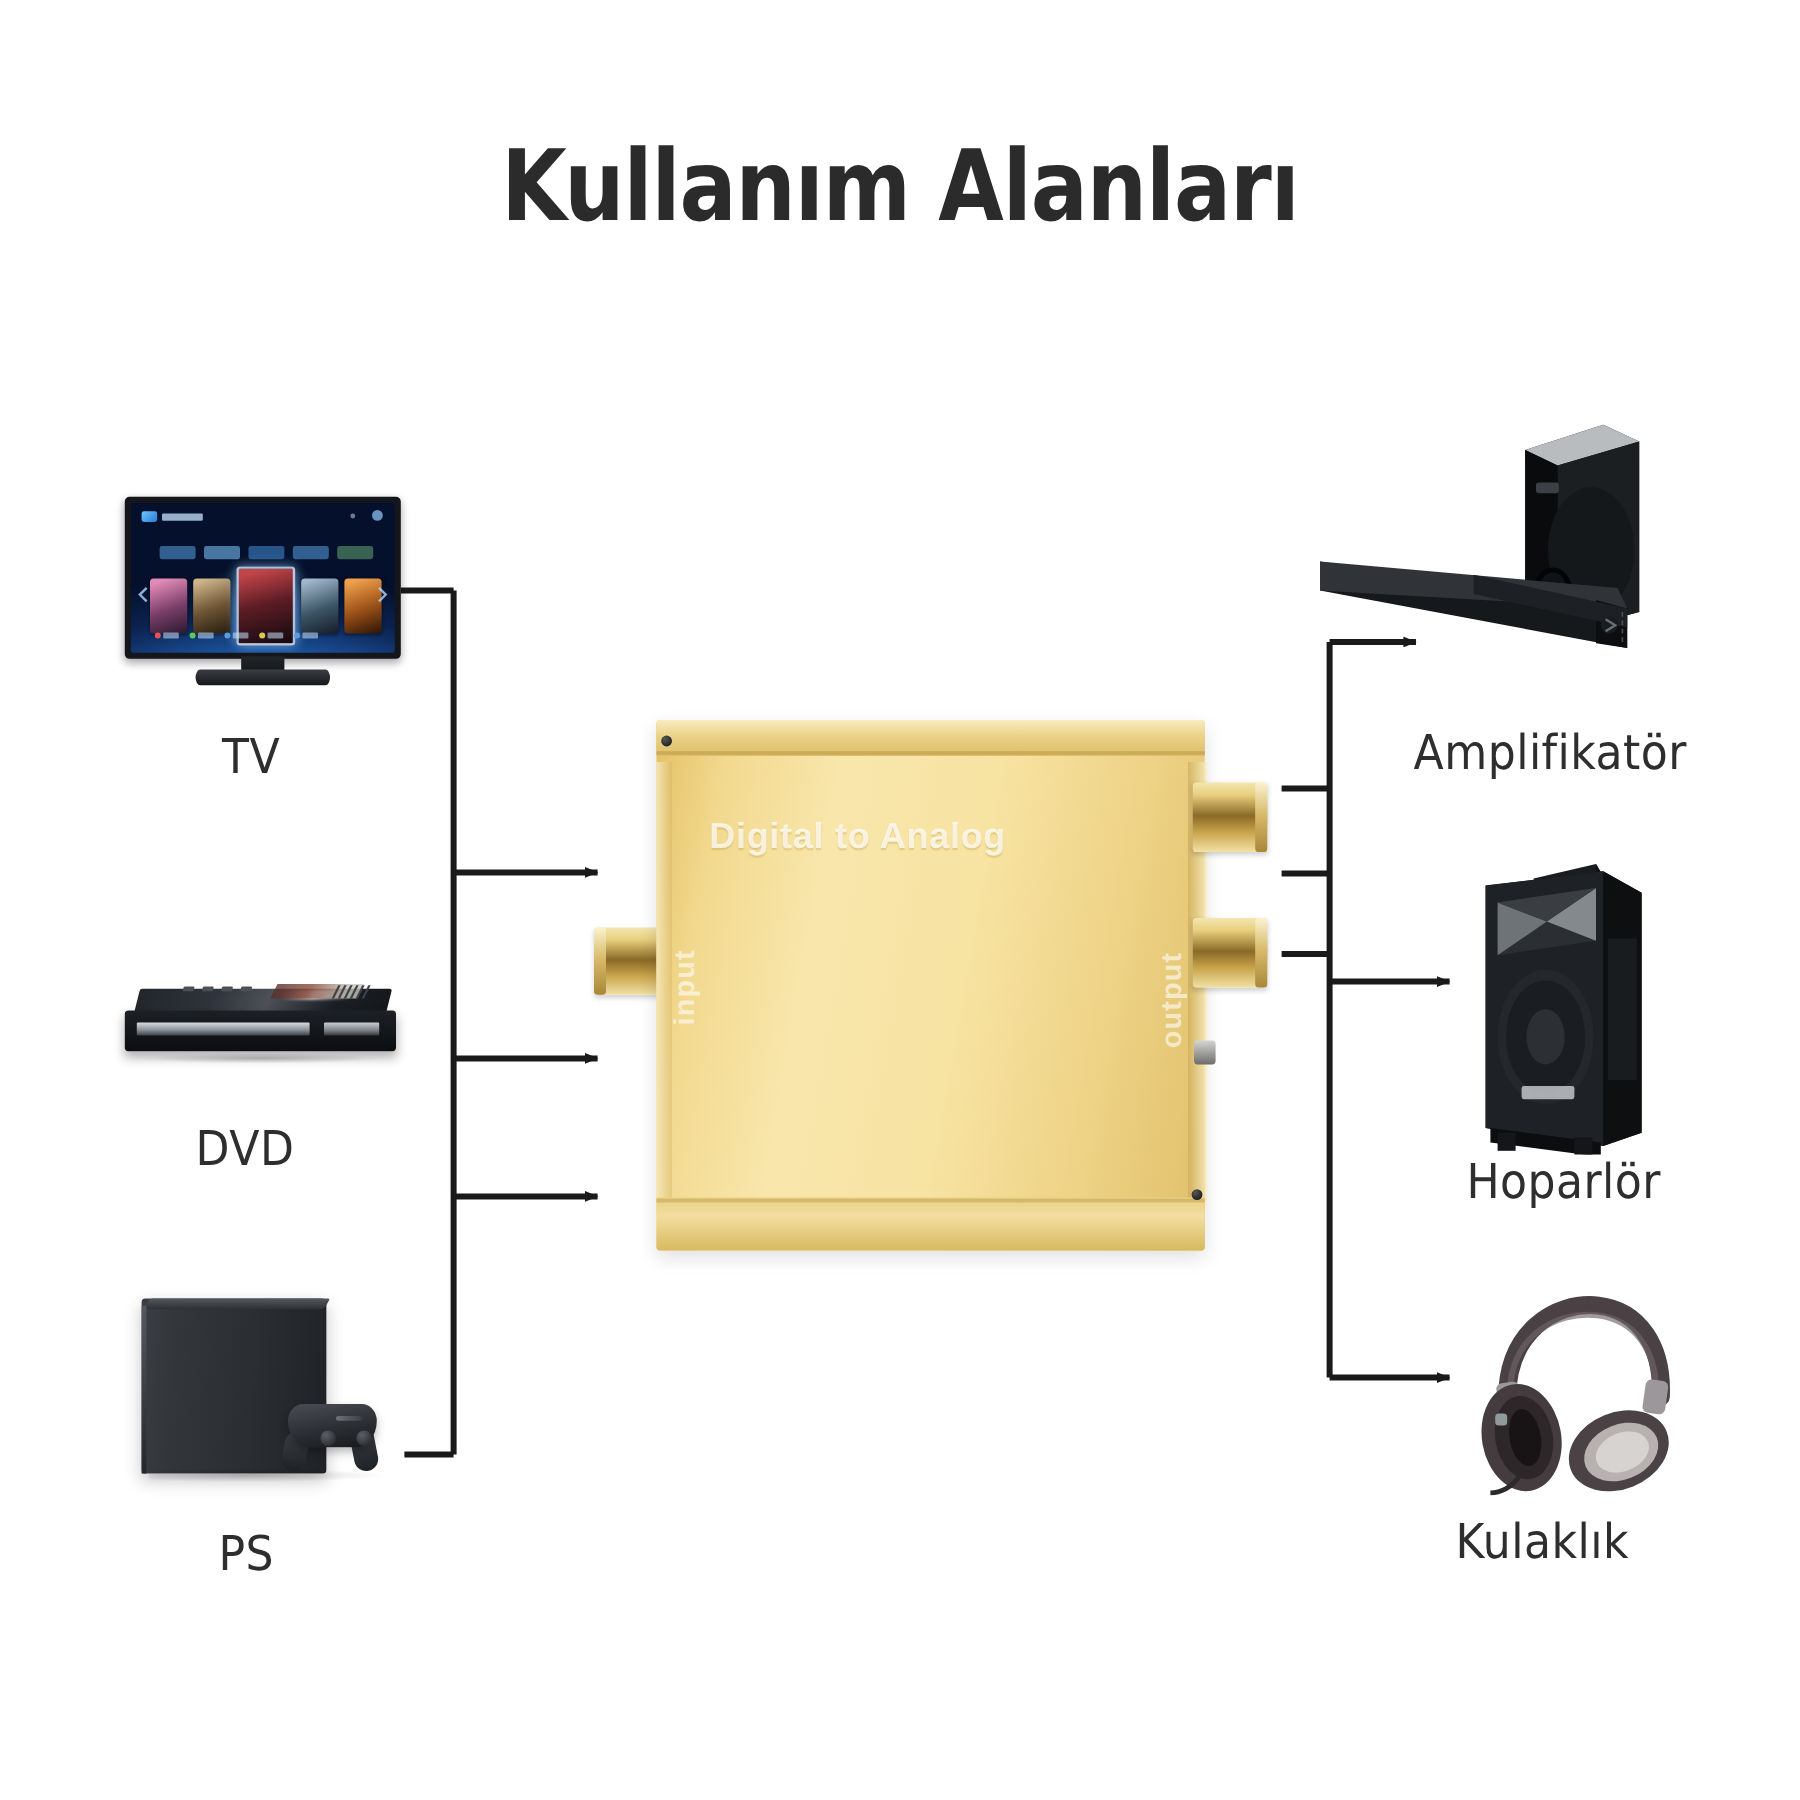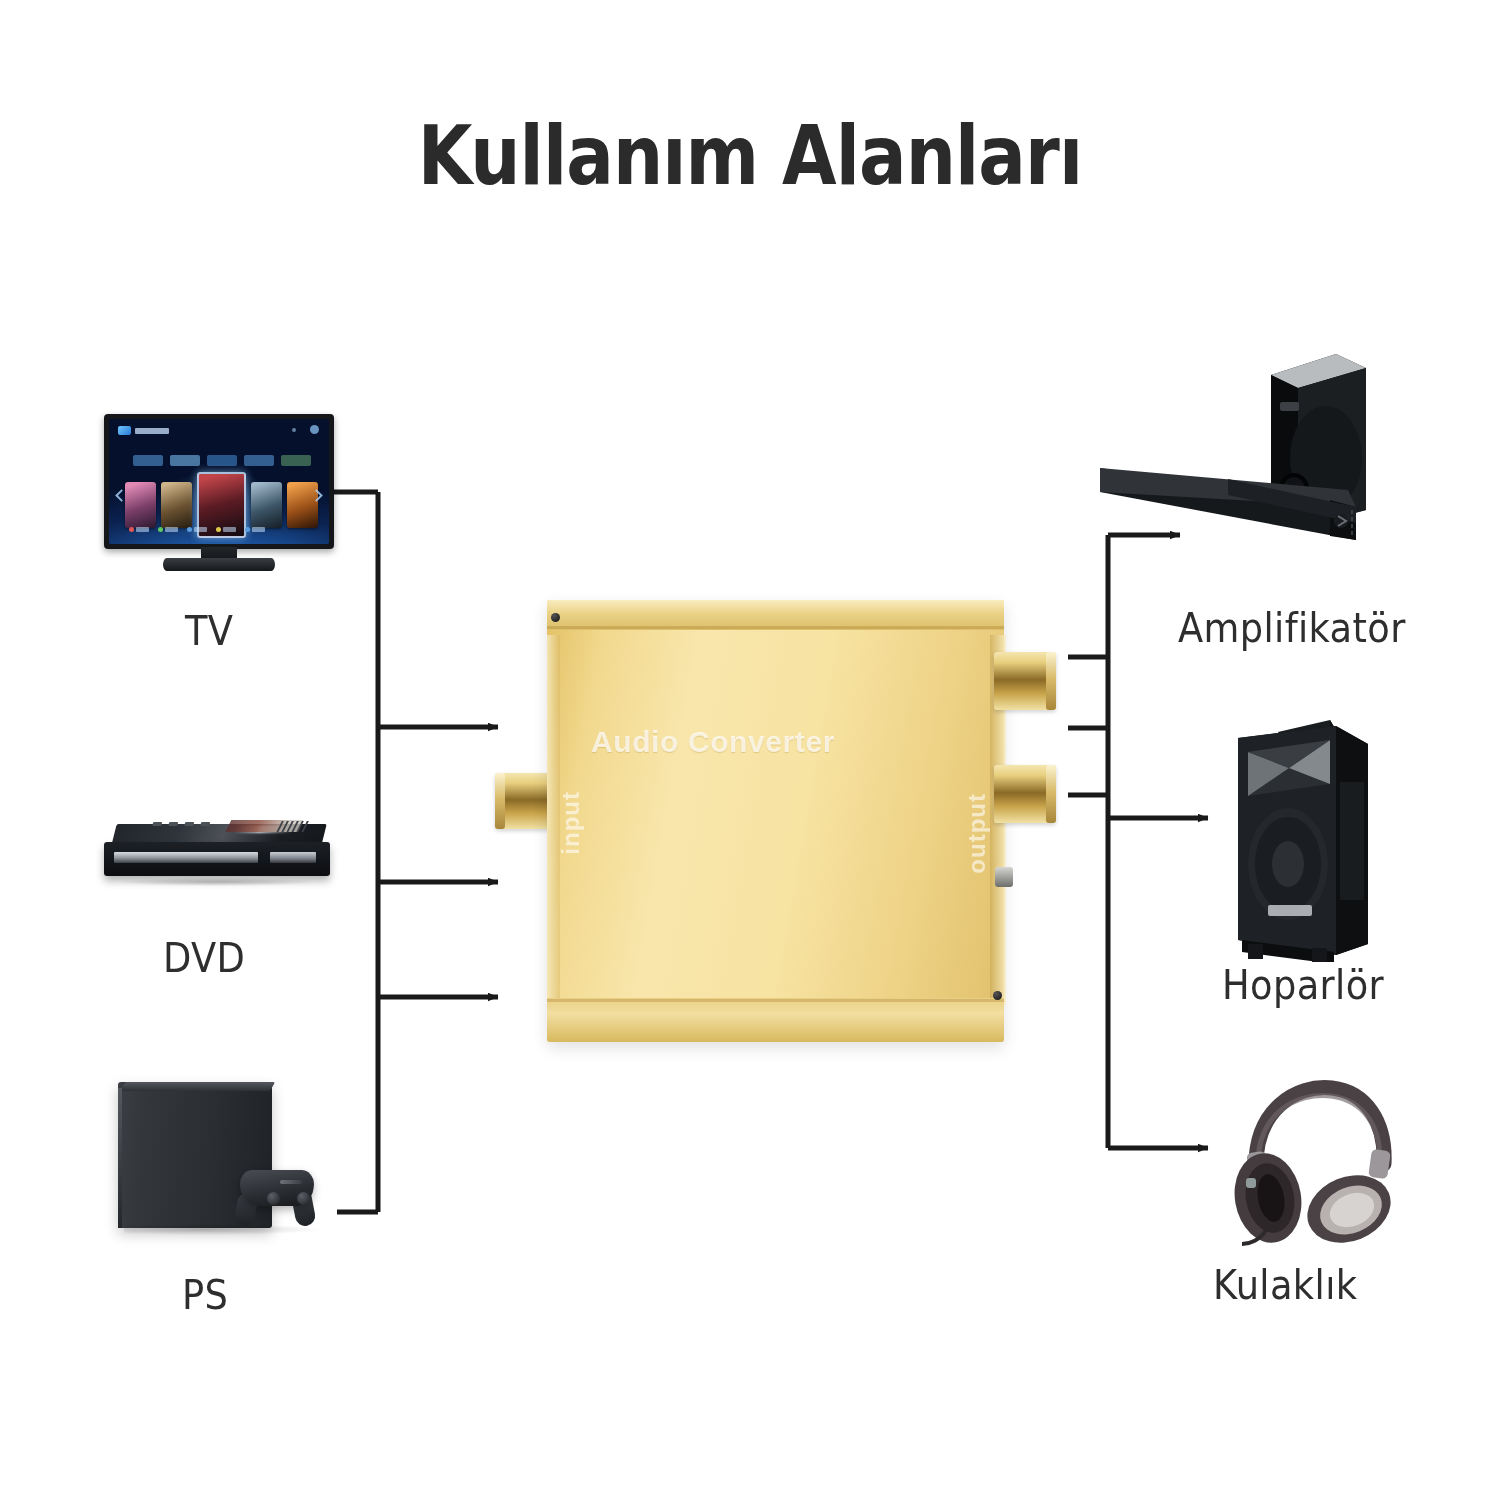--- a/index.html
+++ b/index.html
@@ -600,21 +600,21 @@
     <div class="dac-body"></div>
     <div class="dac-left-strip"></div>
     <div class="dac-side-strip"></div>
     <div class="dac-top-rail"></div>
     <div class="dac-top-line"></div>
     <div class="dac-bot-rail"></div>
     <div class="dac-bot-line"></div>
     <div class="dac-screw tl"></div>
     <div class="dac-screw br"></div>
 
-    <div class="dac-print" style="top:126px;">Audio Converter</div>
+    <div class="dac-print">Digital to Analog</div>
 
     <div class="dac-sidetext in">input</div>
     <div class="dac-sidetext out">output</div>
 
     <div class="rca out1">
       <div class="rca-cap"></div>
     </div>
     <div class="rca out2">
       <div class="rca-cap"></div>
     </div>

